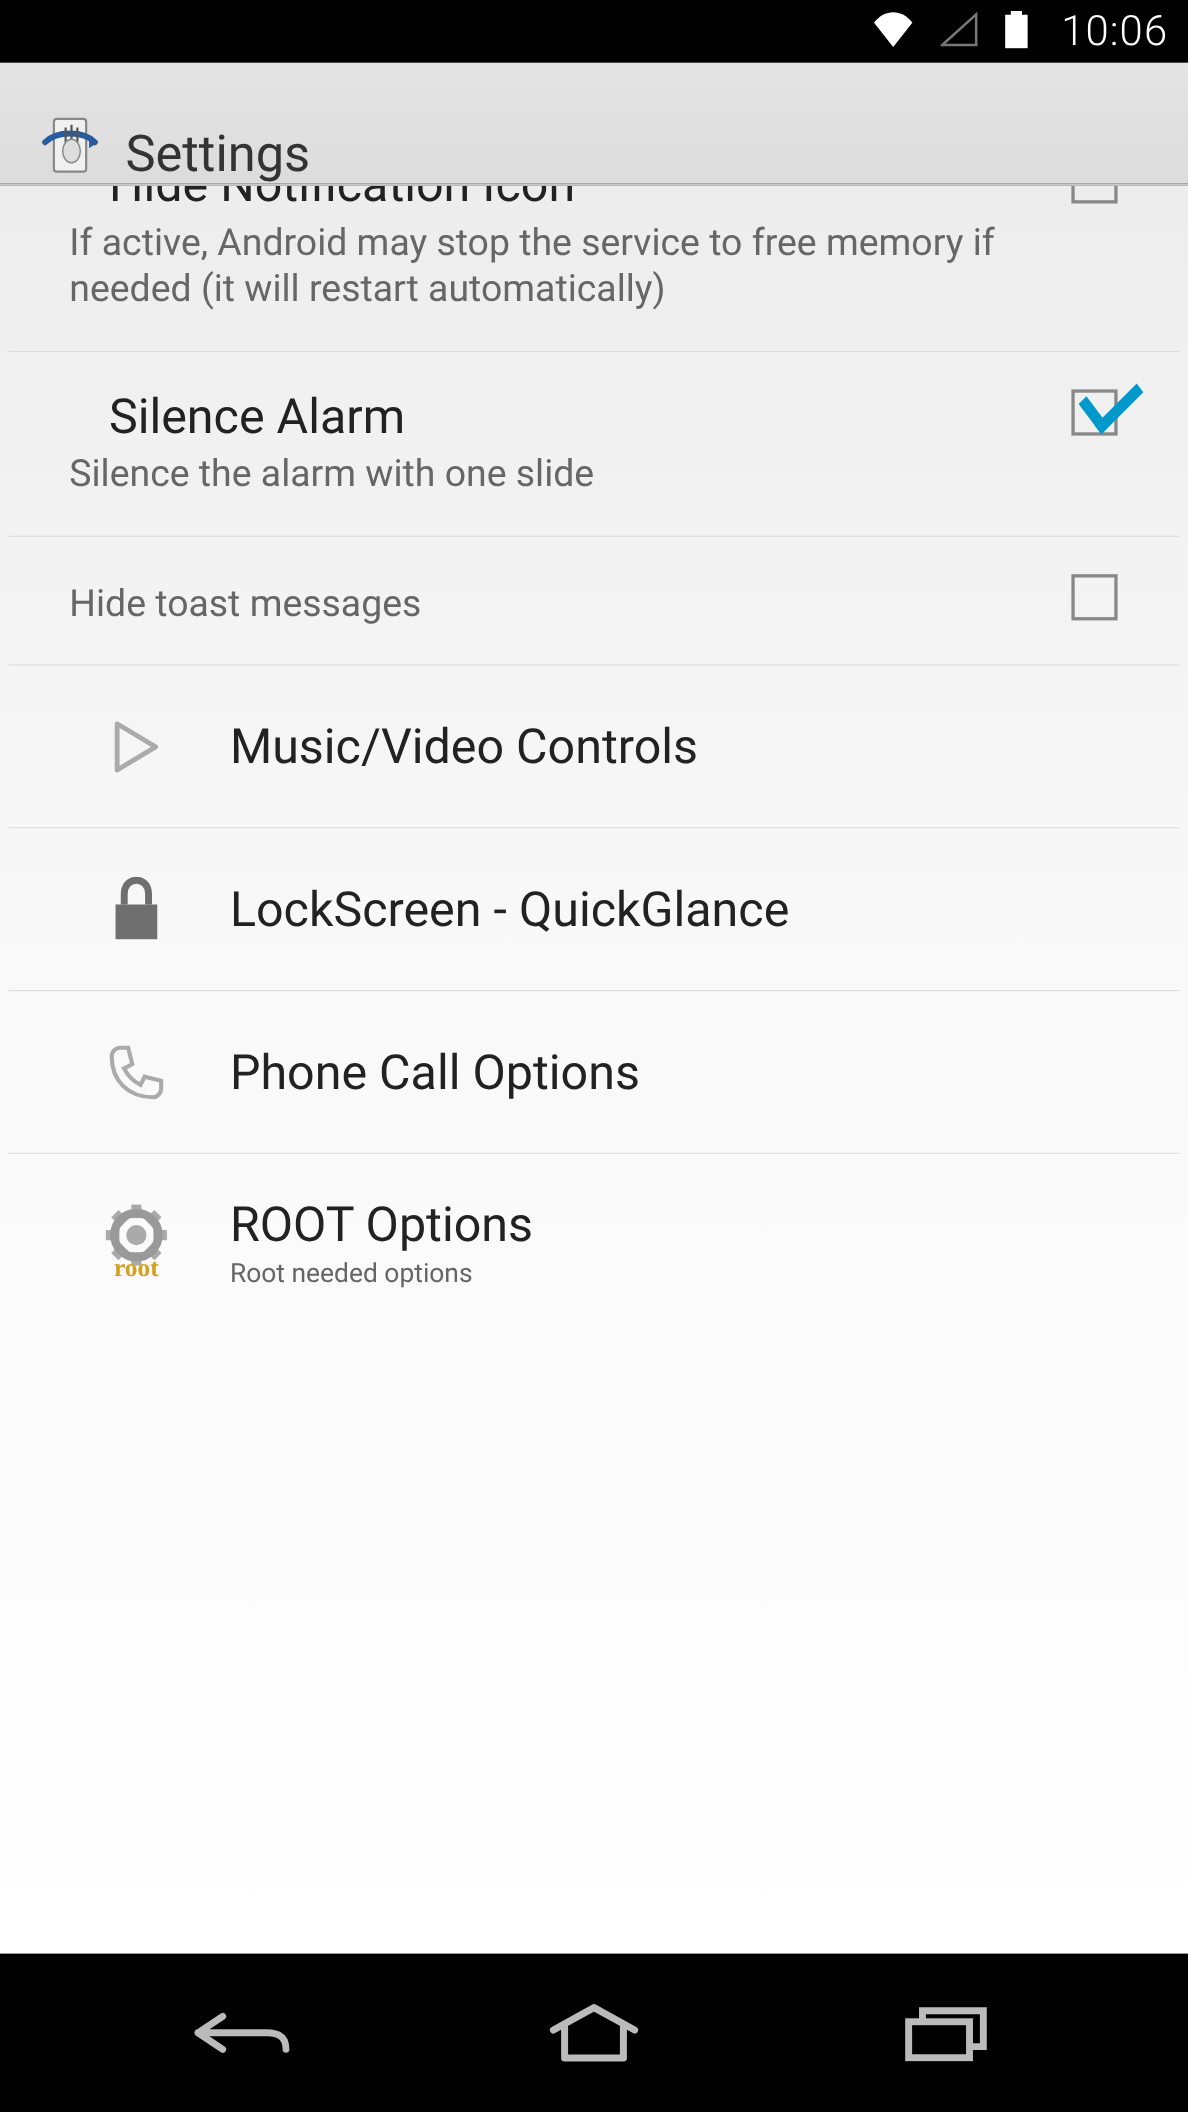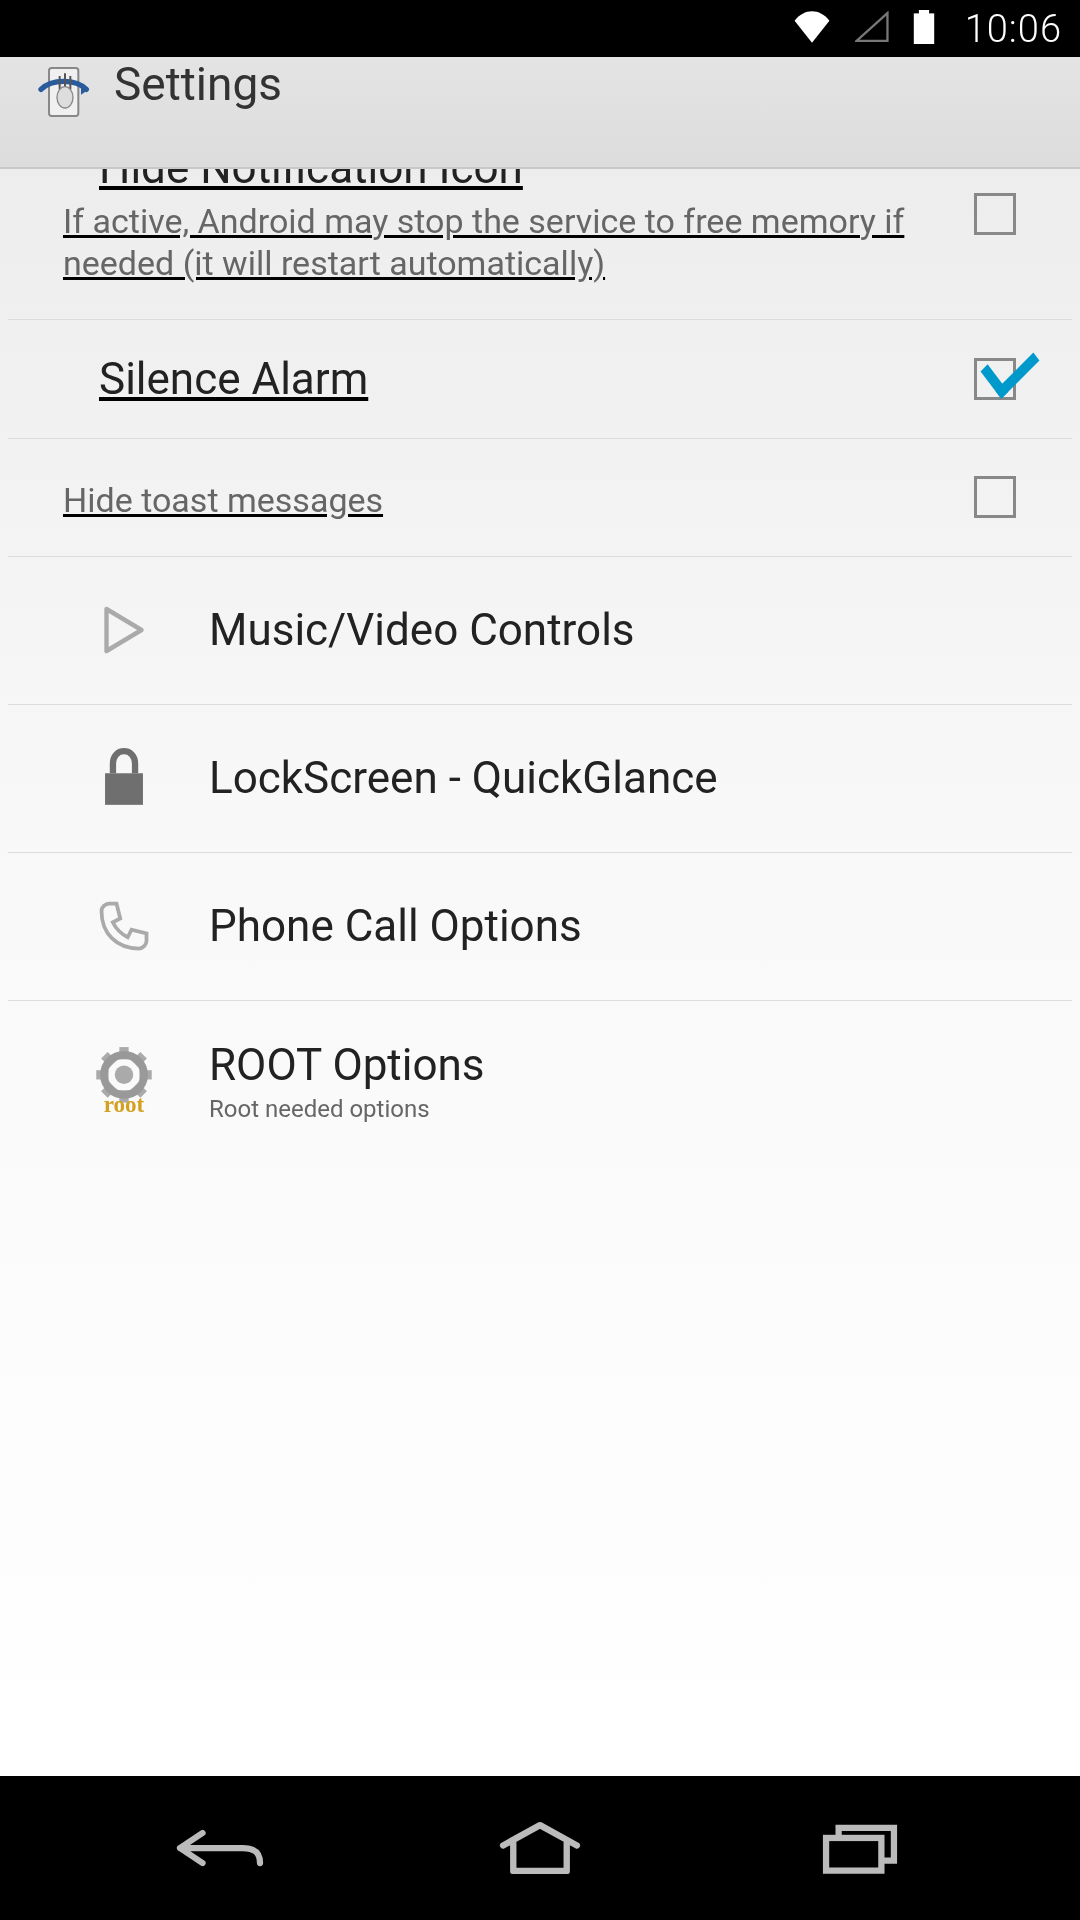--- a/index.html
+++ b/index.html
@@ -5,30 +5,30 @@
   * { margin: 0; padding: 0; box-sizing: border-box; }
   html, body { width: 1080px; height: 1920px; overflow: hidden; font-family: Roboto, "Helvetica Neue", Arial, sans-serif; }
   body { background: #000; display: flex; flex-direction: column; }
   
   
   .status-bar { height: 57px; background: #000; display: flex; justify-content: flex-end; align-items: center; padding-right: 18px; gap: 24px; }
   .status-bar .icon { color: #fff; }
   .status-clock { color: #fff; font-size: 38px; font-weight: 300; letter-spacing: 1px; margin-left: 6px; }
   
   
-  .action-bar { height: 112px; background: linear-gradient(to bottom, #e4e4e4, #dcdcdc); display: flex; align-items: flex-start; padding-left: 30px; border-bottom: 2px solid #c8c8c8; box-shadow: 0 2px 3px rgba(0,0,0,0.08); }
+  .action-bar { height: 112px; background: linear-gradient(to bottom, #e4e4e4, #dcdcdc); display: flex; align-items: flex-end; padding-left: 30px; border-bottom: 2px solid #c8c8c8; box-shadow: 0 2px 3px rgba(0,0,0,0.08); }
   .action-bar-icon { width: 70px; height: 70px; display: flex; align-items: center; justify-content: center; margin-right: 14px; }
   .action-bar-title { font-size: 46px; color: #333; font-weight: 400; }
   
   
   .content { flex: 1; background: linear-gradient(to bottom, #ededed 0%, #f8f8f8 40%, #ffffff 100%); overflow: hidden; position: relative; }
   .scroll-inner { position: absolute; left: 0; right: 0; top: -60px; }
   
   
-  .pref-row { border-bottom: 1px solid #dcdcdc; padding: 34px 28px 34px 55px; display: flex; align-items: center; margin: 0 8px; text-decoration: underline; }
+  .pref-row { border-bottom: 1px solid #dcdcdc; padding: 34px 28px 34px 55px; display: flex; margin: 0 8px; }
   .pref-text { flex: 1; padding-right: 20px; }
   .pref-title { font-size: 44px; color: #222; font-weight: 400; line-height: 1.15; margin-left: 36px; }
   .pref-sub { font-size: 34px; color: #666; margin-top: 6px; line-height: 1.25; }
   .checkbox { width: 42px; height: 42px; border: 3px solid #888; background: transparent; margin-right: 28px; position: relative; flex-shrink: 0; }
   .checkbox.checked::after {
     content: ""; position: absolute; left: 6px; top: -12px; width: 44px; height: 24px;
     border-left: 10px solid #0099cc; border-bottom: 10px solid #0099cc;
     transform: rotate(-45deg) skew(-8deg);
   }
   
@@ -87,20 +87,21 @@
       <div class="pref-text">
         <div class="pref-title">Hide Notification Icon</div>
         <div class="pref-sub">If active, Android may stop the service to free memory if needed (it will restart automatically)</div>
       </div>
       <div class="checkbox"></div>
     </div>
 
     <div class="pref-row">
       <div class="pref-text">
         <div class="pref-title">Silence Alarm</div>
+        <div class="pref-sub">Silence the alarm with one slide</div>
       </div>
       <div class="checkbox checked"></div>
     </div>
 
     <div class="pref-row">
       <div class="pref-text">
         <div class="pref-sub">Hide toast messages</div>
       </div>
       <div class="checkbox"></div>
     </div>

